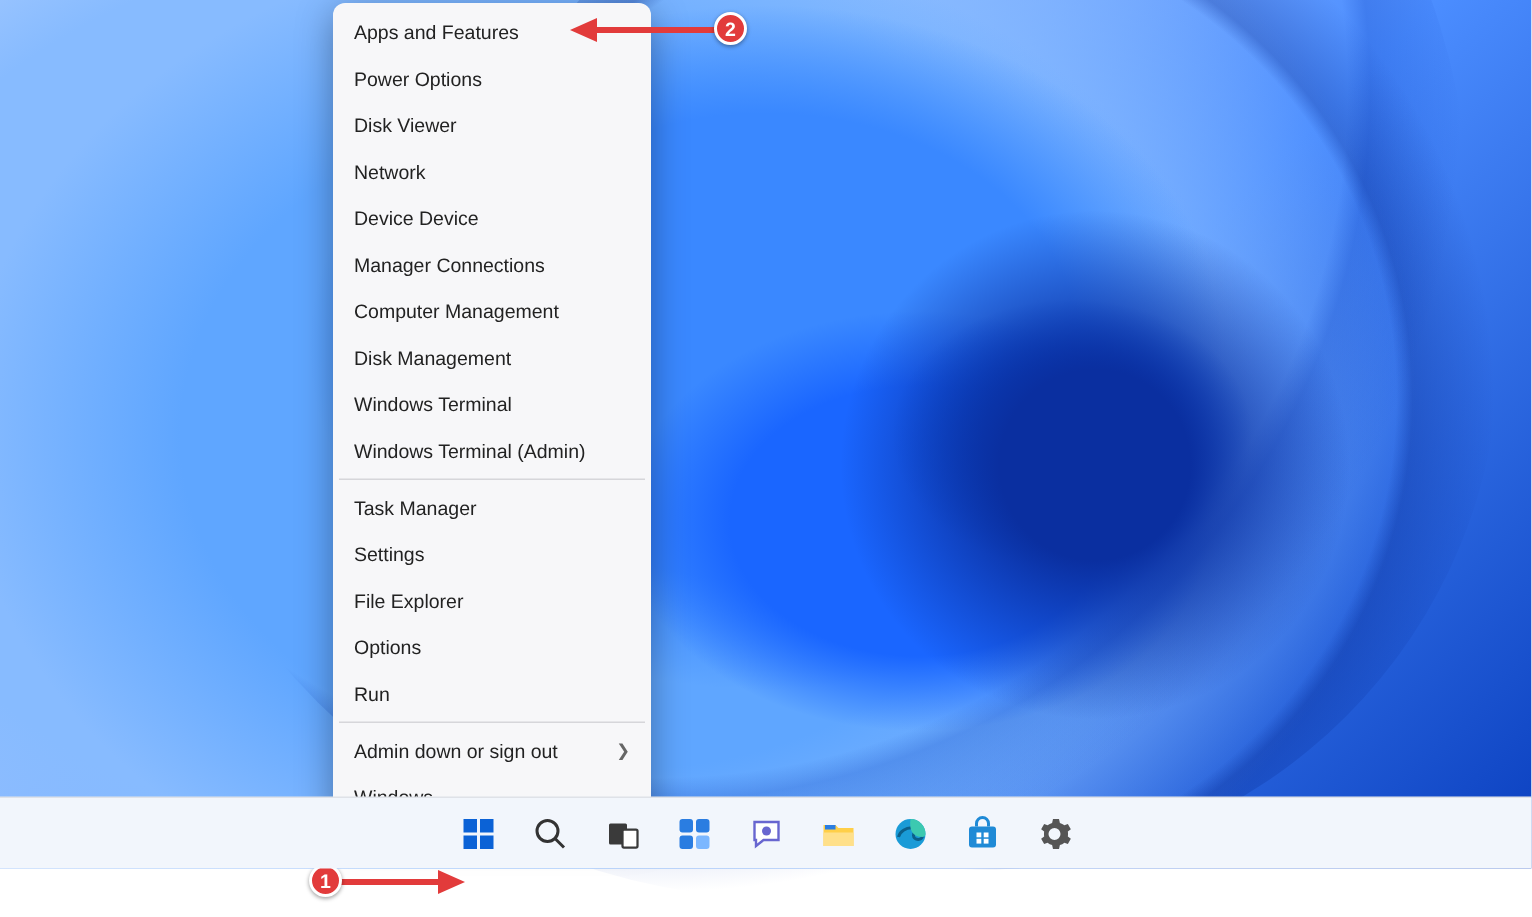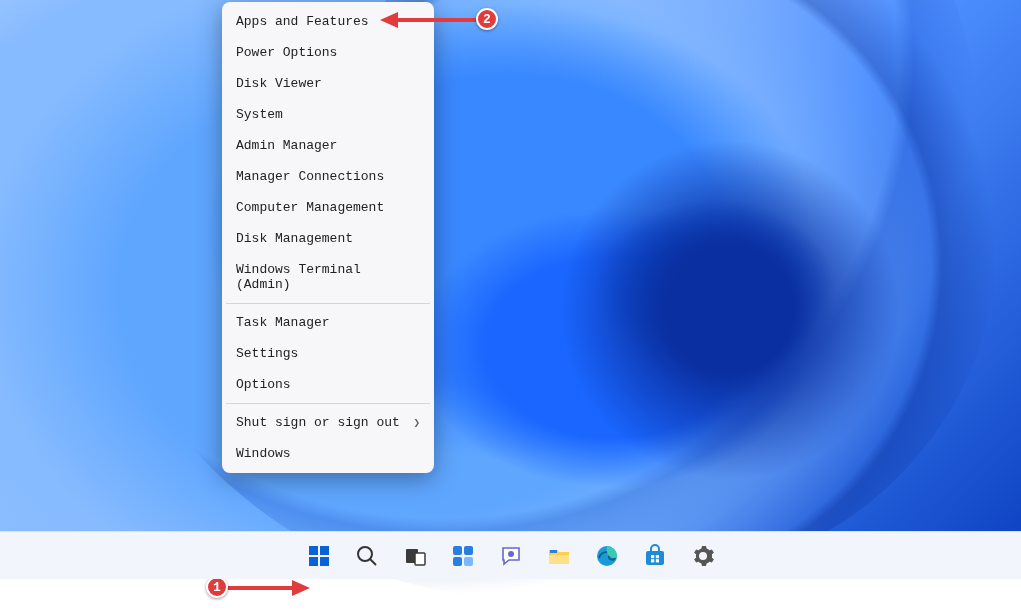--- a/index.html
+++ b/index.html
@@ -8,21 +8,20 @@
   position: relative;
   width: 1021px;
   height: 579px;
   background:
     radial-gradient(ellipse 600px 450px at 70% 50%, #0a4fd9 0%, #0a4fd9 10%, transparent 20%),
     radial-gradient(ellipse 700px 500px at 60% 60%, #1a66ff 0%, #1a66ff 18%, transparent 28%),
     radial-gradient(ellipse 800px 600px at 50% 40%, #3a88ff 0%, #3a88ff 26%, transparent 38%),
     radial-gradient(ellipse 900px 700px at 40% 50%, #5fa6ff 0%, #5fa6ff 32%, transparent 48%),
     radial-gradient(ellipse 1100px 800px at 30% 45%, #87bbff 0%, #87bbff 38%, transparent 58%),
     linear-gradient(135deg, #c6dbff 0%, #9cc2ff 30%, #4b8dff 60%, #0a3fbf 100%);
-  font-family: Liberation Mono, monospace;
 }
 
 .swirl { position:absolute; border-radius:50%; mix-blend-mode:normal; }
 .s1 { width: 900px; height: 900px; left: 80px; top: -300px; background: radial-gradient(circle at 40% 40%, rgba(255,255,255,0) 60%, rgba(0,50,180,.22) 62%, rgba(0,50,180,0) 70%); }
 .s2 { width: 700px; height: 700px; left: 300px; top: -120px; background: radial-gradient(circle at 45% 55%, rgba(255,255,255,0) 58%, rgba(0,30,130,.28) 60%, rgba(0,30,130,0) 70%); }
 .s3 { width: 500px; height: 500px; left: 480px; top: 60px; background: radial-gradient(circle at 50% 50%, #0a2fa0 0%, #0a2fa0 18%, rgba(10,47,160,0) 48%); }
 
 .taskbar {
   position: absolute;
   left: 0; right: 0; bottom: 0;
@@ -90,50 +89,59 @@
     <div class="winx-item">
         <span>Apps and Features</span>
       </div>
     <div class="winx-item">
         <span>Power Options</span>
       </div>
     <div class="winx-item">
         <span>Disk Viewer</span>
       </div>
     <div class="winx-item">
-        <span>System</span>
-      </div>
-    <div class="winx-item">
-        <span>Admin Manager</span>
+        <span>Network</span>
+      </div>
+    <div class="winx-item">
+        <span>Device Device</span>
       </div>
     <div class="winx-item">
         <span>Manager Connections</span>
       </div>
     <div class="winx-item">
         <span>Computer Management</span>
       </div>
     <div class="winx-item">
         <span>Disk Management</span>
       </div>
     <div class="winx-item">
+        <span>Windows Terminal</span>
+      </div>
+    <div class="winx-item">
         <span>Windows Terminal (Admin)</span>
       </div>
     <div class="winx-divider"></div>
     <div class="winx-item">
         <span>Task Manager</span>
       </div>
     <div class="winx-item">
         <span>Settings</span>
       </div>
     <div class="winx-item">
+        <span>File Explorer</span>
+      </div>
+    <div class="winx-item">
         <span>Options</span>
       </div>
+    <div class="winx-item">
+        <span>Run</span>
+      </div>
     <div class="winx-divider"></div>
     <div class="winx-item">
-        <span>Shut sign or sign out</span>
+        <span>Admin down or sign out</span>
         <span class="chevron">❯</span>
       </div>
     <div class="winx-item">
         <span>Windows</span>
       </div>
   </div>
 
   <svg class="anno-arrow" style="left:378px; top:8px;" width="110" height="24">
     <line x1="106" y1="12" x2="18" y2="12"></line>
     <polygon points="2,12 20,4 20,20"></polygon>

